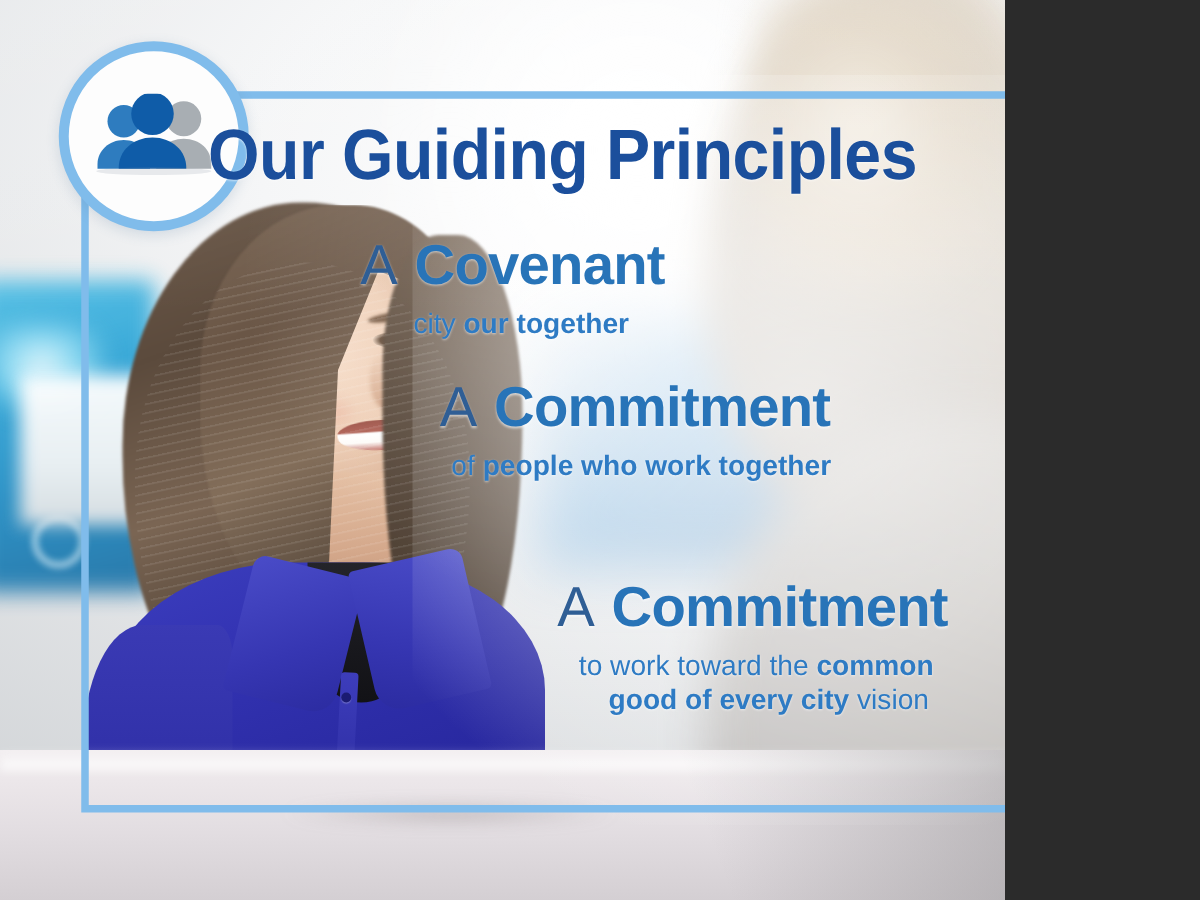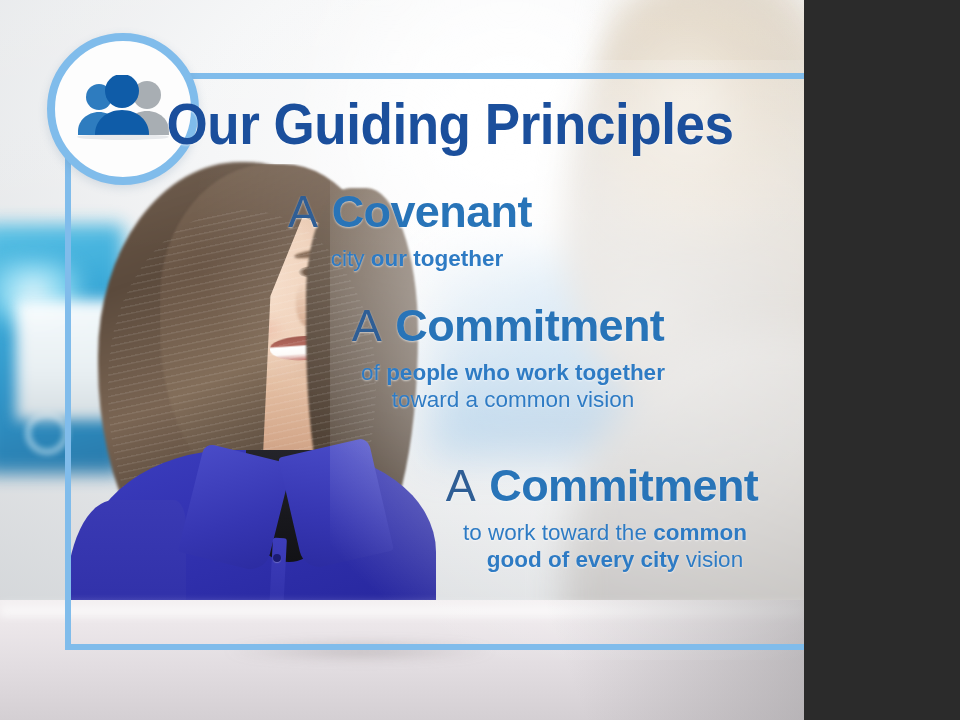--- a/index.html
+++ b/index.html
@@ -404,21 +404,21 @@
         <span class="word">Covenant</span>
       </div>
       <div class="p-sub"><span class="reg">city </span><span style="font-weight: bold;">our together</span></div>
     </div>
 
     <div class="principle" id="principle-community">
       <div class="p-line1">
         <span class="art">A</span>
         <span class="word">Commitment</span>
       </div>
-      <div class="p-sub"><span class="reg">of </span><span style="font-weight: bold;">people who work together</span><br><span class="reg">toward a common vision</span></div>
+      <div class="p-sub"><span class="reg">of </span><span style="font-weight: bold;">people who work together</span><br></div>
     </div>
 
     <div class="principle" id="principle-commitment">
       <div class="p-line1">
         <span class="art">A</span>
         <span class="word">Commitment</span>
       </div>
       <div class="p-sub"><span class="reg">to work toward the </span><span style="font-weight: bold;">common</span><br><span style="font-weight: bold; margin-left: 20px;">good of every city</span><span class="reg"> vision</span><br></div>
     </div>
 

